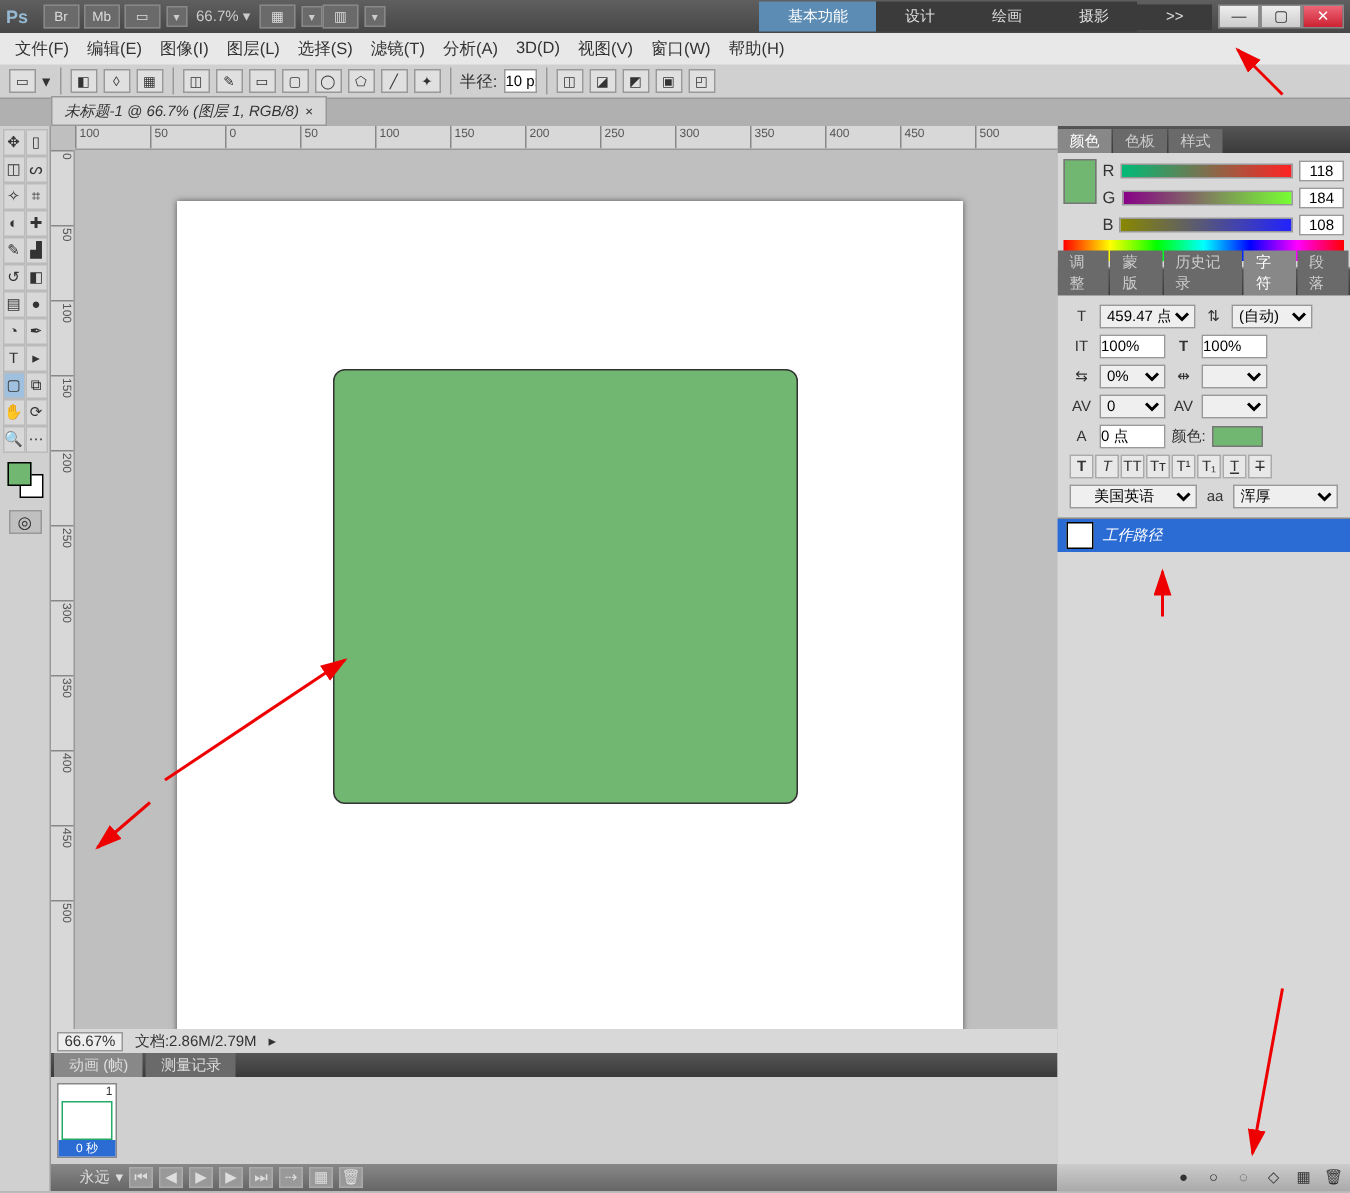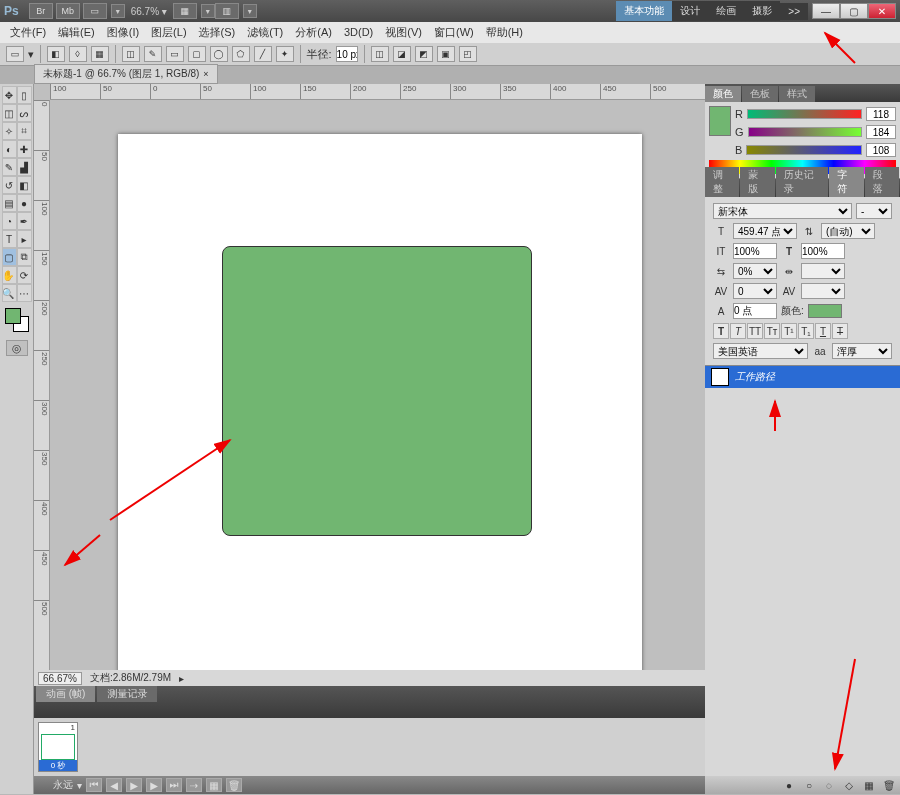--- a/index.html
+++ b/index.html
@@ -5,39 +5,39 @@
 * { margin: 0; padding: 0; box-sizing: border-box; font-family: "Microsoft YaHei", sans-serif; }
 body { width: 900px; height: 795px; background: #b8b8b8; overflow: hidden; font-size: 11px; color: #333; }
 
 
 .titlebar { height: 22px; background: linear-gradient(#5f5f5f,#474747); display: flex; align-items: center; padding: 0 4px; }
 .titlebar .ps { color: #97bad4; font-weight: bold; font-size: 12px; margin-right: 10px; }
 .titlebar .tb-btn { width: 24px; height: 16px; background: #6a6a6a; border: 1px solid #888; margin-right: 3px; display: inline-flex; align-items: center; justify-content: center; color: #ddd; font-size: 9px; }
 .titlebar .dd { width: 14px; height: 14px; background: #6a6a6a; border: 1px solid #888; margin-left: 1px; color:#ccc; font-size:8px; display:flex;align-items:center;justify-content:center;}
 .titlebar .zoom-txt { color: #ccc; margin-left: 6px; font-size: 10px; }
 .titlebar .spacer { flex: 1; }
-.titlebar .ws-tab { padding: 3px 8px; background: #3b3b3b; color: #ddd; font-size: 10px; }
+.titlebar .ws-tab { padding: 3px 19px; background: #3b3b3b; color: #ddd; font-size: 10px; }
 .titlebar .ws-tab.active { background: #5c8cb3; color: #fff; }
 .winbtns { display: flex; margin-left: 4px; }
 .winbtn { width: 28px; height: 16px; border: 1px solid #888; background: linear-gradient(#eee,#ccc); display:flex;align-items:center;justify-content:center; font-size:10px;}
 .winbtn.close{ background: linear-gradient(#e67,#c23); color:#fff;}
 
 
 .menubar { height: 20px; background: #e8e8e8; display: flex; align-items: center; padding: 0 6px; font-size: 11px; gap: 4px; }
 .menubar span { padding: 12px 4px; }
 
 
 .optbar { height: 24px; background: #d0d0d0; border-top: 1px solid #e8e8e8; border-bottom: 1px solid #999; display: flex; align-items: center; padding: 0 6px; gap: 4px; }
 .optbar .ico { width: 18px; height: 16px; border: 1px solid #999; background: #e0e0e0; display:inline-flex;align-items:center;justify-content:center; font-size:9px; }
 .optbar .sep { width:1px; height:18px; background:#999; margin:0 2px; }
 .optbar label { font-size: 11px; }
 .optbar input.txt { width: 22px; height: 16px; font-size: 10px; border: 1px solid #999; }
 
 
-.doctabs { height: 18px; background: #b0b0b0; display:flex; align-items:flex-end; padding-left: 34px;}
+.doctabs { height: 18px; background: #b0b0b0; display:flex; align-items:flex-end; padding-left: 34px; font-style: italic;}
 .doctab { background: #d8d8d8; padding: 2px 8px; font-size: 10px; border: 1px solid #999; display:flex;align-items:center;gap:4px;}
 .doctab .x { font-size:9px;}
 
 
 .main { display: flex; height: 710px; }
 .left-tools { width: 34px; background: #d0d0d0; border-right: 1px solid #999; display:flex; flex-direction:column; align-items:center; padding-top:2px; gap:0;}
 .tgrp { width: 30px; height: 18px; display:flex;}
 .tbtn { width:15px; height:18px; border:1px solid #bbb; background: #d8d8d8; display:flex;align-items:center;justify-content:center; font-size:10px;}
 .tbtn.sel{ background:#a0c0e0;}
 .swatches { margin-top:4px; position:relative; width:28px; height:28px;}
@@ -51,21 +51,21 @@
 .canvas-row { flex:1; display:flex; }
 .ruler-v { width:16px; background:#d8d8d8; border-right:1px solid #999; display:flex; flex-direction:column;}
 .ruler-v .tick { height:50px; border-top:1px solid #888; font-size:8px; padding-top:1px; color:#555; writing-mode:vertical-rl;}
 .canvas-area { flex:1; background:#bfbfbf; position:relative; overflow:hidden;}
 .canvas-bg { position:absolute; left:68px; top:34px; width:524px; height:558px; background:#fff; box-shadow:0 0 4px #555;}
 .green-rect{ position:absolute; left:104px; top:112px; width:310px; height:290px; background:#71b671; border:1px solid #333; border-radius:8px;}
 
 .status-row{ display:flex; align-items:center; height:16px; background:#d8d8d8; font-size:10px; padding:0 4px; gap:8px;}
 .status-row .box{ border:1px solid #999; padding:0 4px; background:#eee;}
 
-.anim-tabs{ height:32px; background:linear-gradient(#555,#3a3a3a); display:flex; align-items:flex-start; padding-left:2px;}
+.anim-tabs{ height:16px; background:linear-gradient(#555,#3a3a3a); display:flex; align-items:flex-end; padding-left:2px;}
 .atab{ padding:1px 10px; background:#6a6a6a; color:#ddd; font-size:10px; margin-right:2px;}
 .atab.active{ background:#888;}
 .anim-panel{ height:58px; background:#d0d0d0; display:flex; align-items:center; padding:0 4px;}
 .frame{ width:40px; height:50px; border:1px solid #888; background:#fff; display:flex; flex-direction:column; align-items:center;}
 .frame .thumb{ width:34px; height:34px; background:#fff; border:1px solid #2a6; margin-top:2px;}
 .frame .ftime{ font-size:8px; background:#2a6bd4; color:#fff; width:100%; text-align:center;}
 .anim-ctrl{ height:18px; background:linear-gradient(#888,#666); display:flex; align-items:center; padding:0 19px; gap:4px; font-size:10px; color:#ddd;}
 .anim-ctrl .ab{ width:16px; height:14px; background:#999; border:1px solid #aaa; display:flex;align-items:center;justify-content:center;}
 
 
@@ -341,24 +341,20 @@
 
     <div class="ptabs">
       <span class="ptab">调整</span>
       <span class="ptab">蒙版</span>
       <span class="ptab">历史记录</span>
       <span class="ptab active">字符</span>
       <span class="ptab">段落</span>
     </div>
     <div class="panel char-panel">
       <div class="crow">
-          <select style="flex:1;"><option>新宋体</option></select>
-          <select style="width:36px;"><option>-</option></select>
-        </div>
-      <div class="crow">
           <span class="lbl">T</span>
           <select style="width:64px;"><option>459.47 点</option></select>
           <span class="lbl">⇅</span>
           <select style="width:54px;"><option>(自动)</option></select>
         </div>
       <div class="crow">
           <span class="lbl">IT</span>
           <input style="width: 44px;" value="100%">
           <span class="lbl">
             <b>T</b>
@@ -395,23 +391,23 @@
         <span class="ts">T¹</span>
         <span class="ts">T₁</span>
         <span class="ts">
             <u>T</u>
           </span>
         <span class="ts">
             <s>T</s>
           </span>
       </div>
       <div class="crow">
-          <select style="flex:1;"><option>美国英语</option></select>
+          <select style="flex:1;text-align:center;"><option>美国英语</option></select>
           <span class="lbl">aa</span>
-          <select style="width:60px;"><option>浑厚</option></select>
+          <select style="width:70px;"><option>浑厚</option></select>
         </div>
       <svg class="arrow-svg" style="right:40px;top:28px;position:absolute" width="40" height="40">
           <line x1="35" y1="35" x2="5" y2="5" stroke="#e00" stroke-width="2" marker-end="url(#ah1)"></line>
         </svg>
     </div>
 
     <div class="path-panel">
       <div class="path-item">
         <div class="pthumb"></div>
         <span>工作路径</span>

